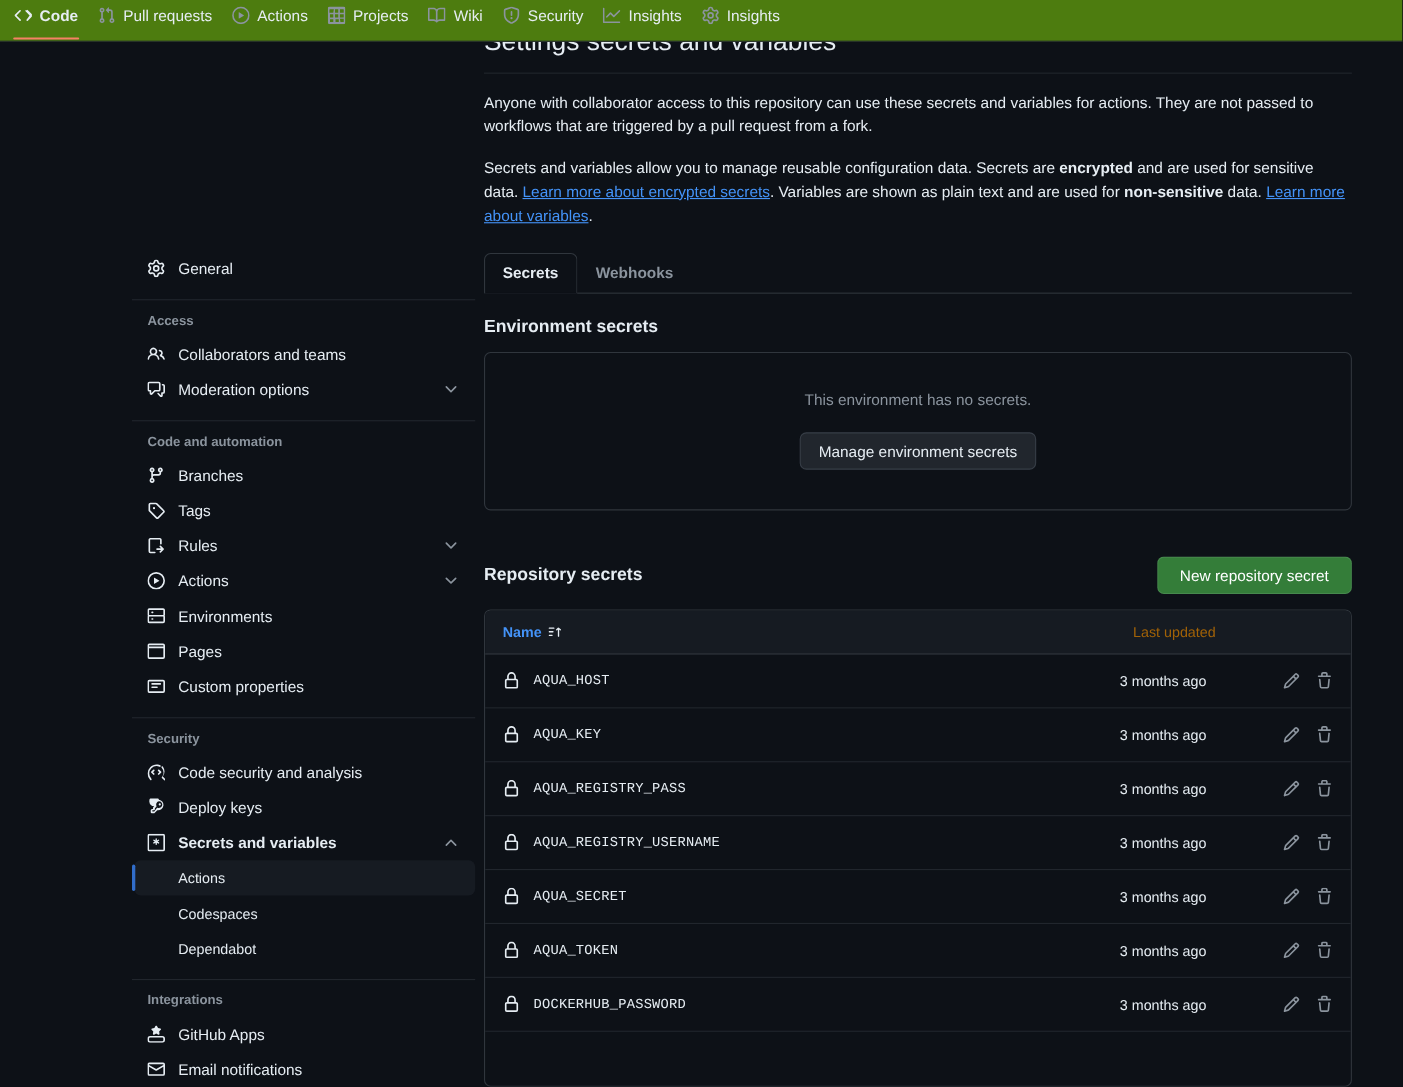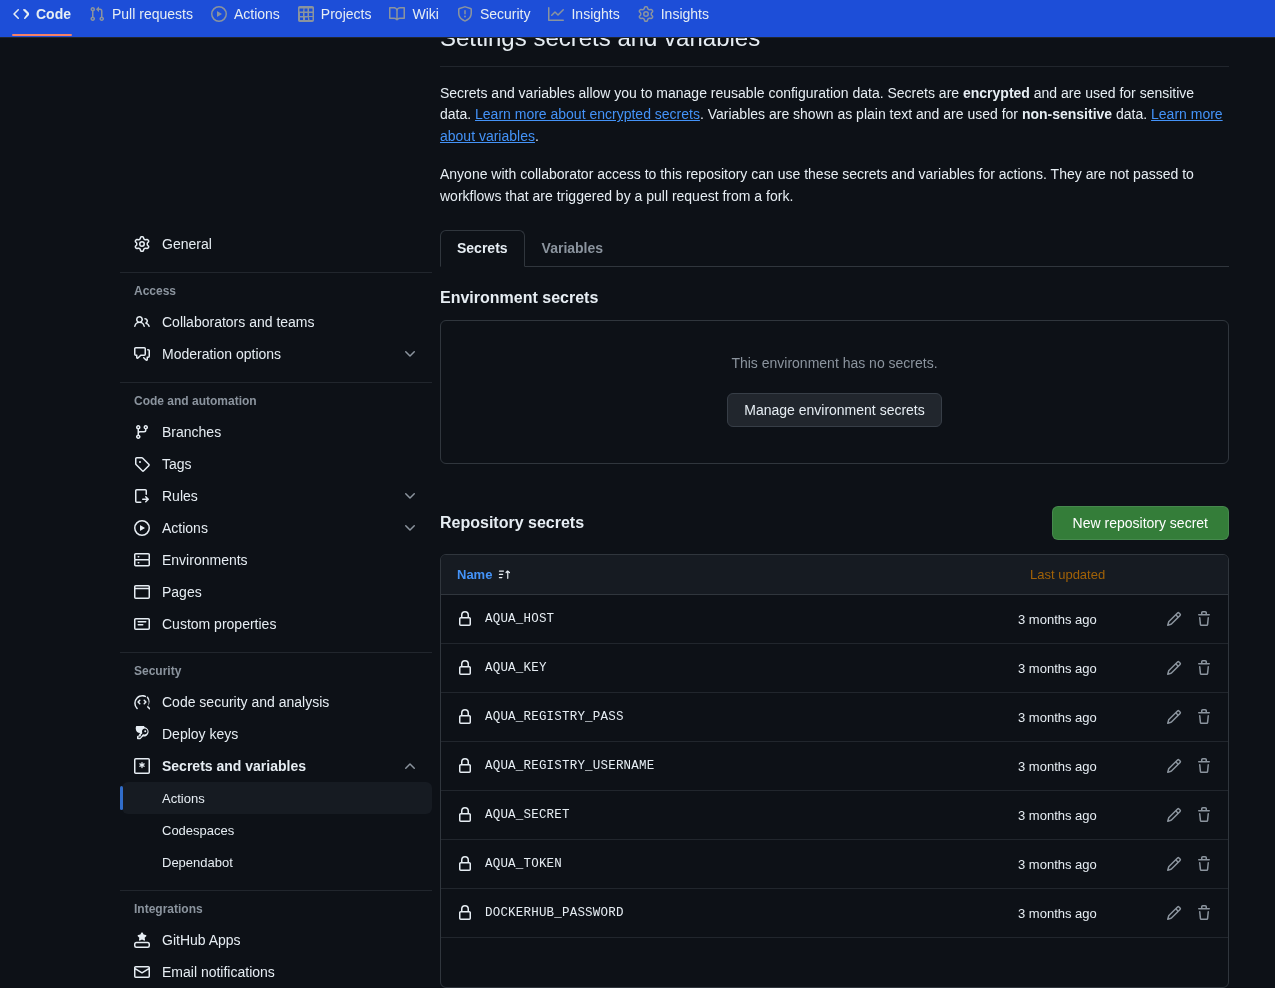--- a/index.html
+++ b/index.html
@@ -13,21 +13,21 @@
   }
 
   
   .topnav {
     height: 38px;
     display: flex;
     align-items: flex-end;
     gap: 0px;
     padding: 0 0 2px 4px;
     border-bottom: 1px solid #21262d;
-    background: #1d4ed8;
+    background: #4d7c0f;
     position: relative;
   }
   .navitem {
     display: flex;
     align-items: center;
     gap: 7px;
     padding: 0 9px 8px 9px;
     height: 100%;
     color: #e6edf3;
     font-size: 14px;
@@ -511,29 +511,29 @@
           </span>
         <span class="si-label">Email notifications</span>
       </div>
     </div>
   </div>
 
   <div class="main">
 
     <h1 class="page-title">Settings secrets and variables</h1>
 
+    <p class="para">Anyone with collaborator access to this repository can use these secrets and variables for actions. They are not passed to workflows that are triggered by a pull request from a fork.</p>
+
     <p class="para">
       <span>Secrets and variables allow you to manage reusable configuration data. Secrets are </span><b>encrypted</b><span> and are used for sensitive data. </span><a href="#">Learn more about encrypted secrets</a><span>. Variables are shown as plain text and are used for </span><b>non-sensitive</b><span> data. </span><a href="#">Learn more about variables</a><span>.</span>
     </p>
 
-    <p class="para">Anyone with collaborator access to this repository can use these secrets and variables for actions. They are not passed to workflows that are triggered by a pull request from a fork.</p>
-
     <div class="tabs">
       <div class="tab active">Secrets</div>
-      <div class="tab">Variables</div>
+      <div class="tab">Webhooks</div>
     </div>
 
     <h2 class="sec-title">Environment secrets</h2>
     <div class="empty-box">
       <div class="msg">This environment has no secrets.</div>
       <button class="btn">Manage environment secrets</button>
     </div>
 
     <div class="sec-head-row">
       <h2 class="sec-title" style="margin-bottom:0">Repository secrets</h2>

